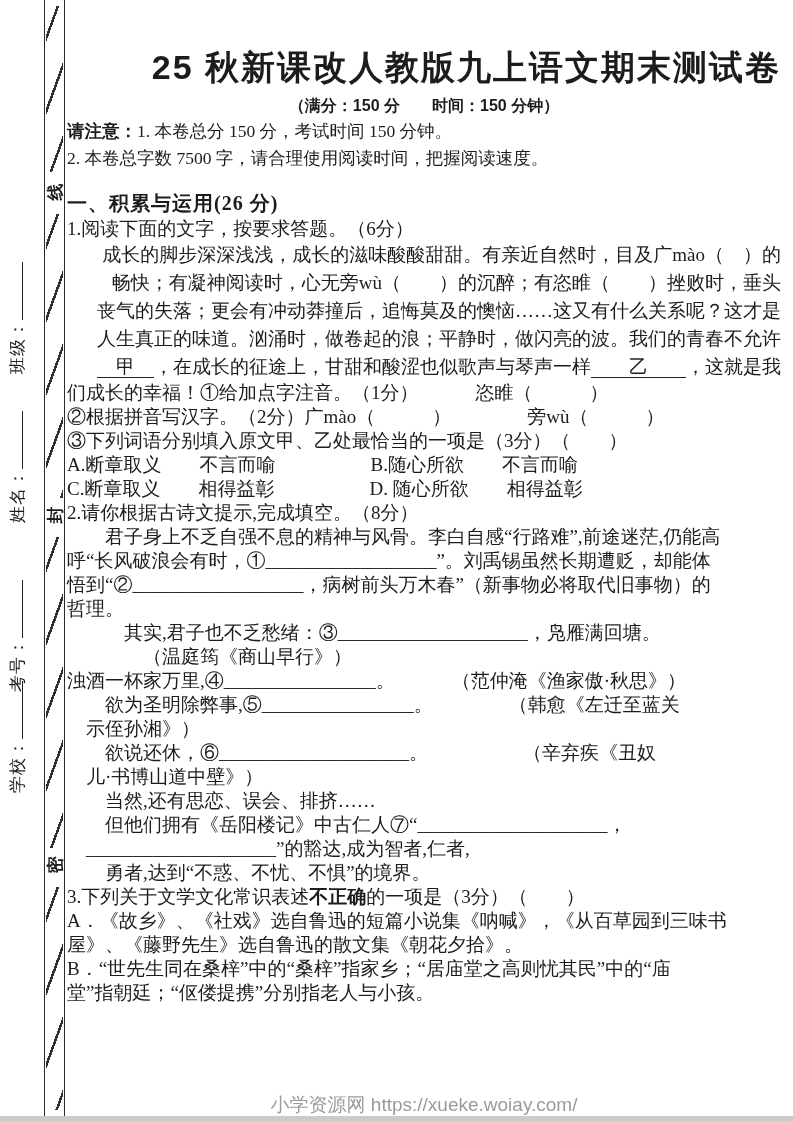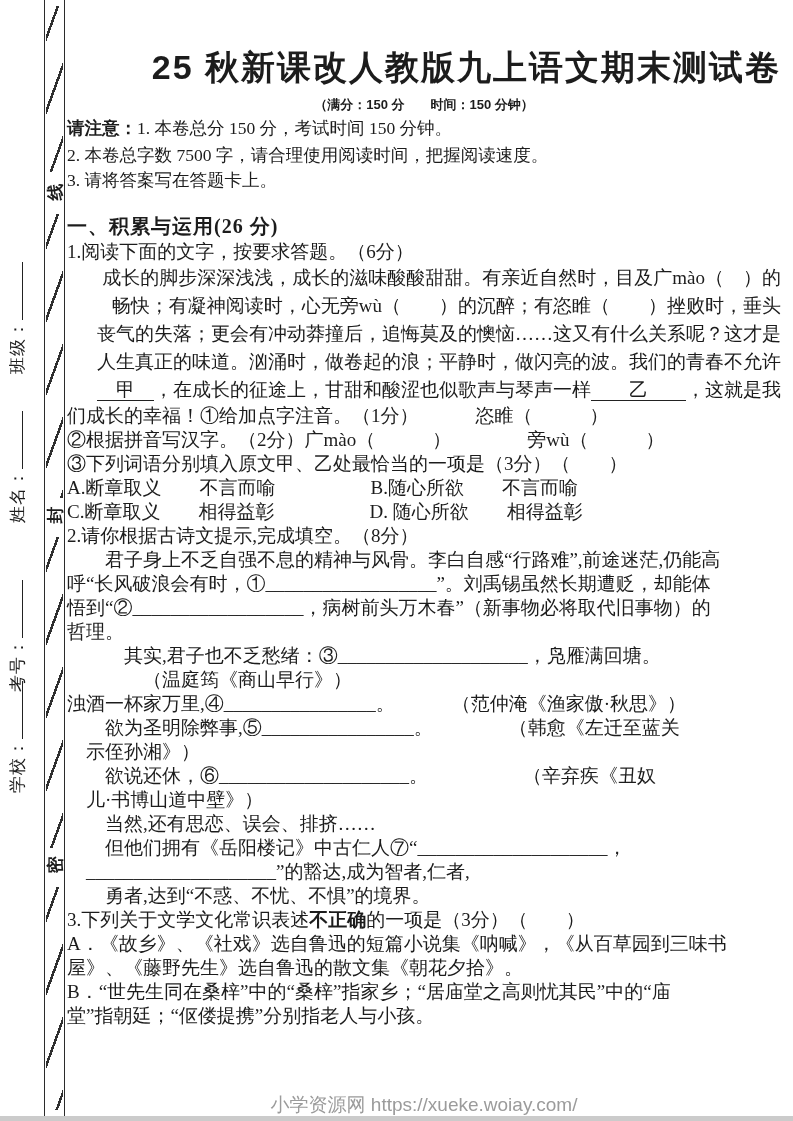--- a/index.html
+++ b/index.html
@@ -14,21 +14,21 @@
     background:repeating-linear-gradient(110deg,transparent 0 10px,#2f2f2f 10px 12.5px,transparent 12.5px 25px);}
   .seal-char{position:absolute;left:50%;transform:translate(-50%,-50%) rotate(-90deg);
     font-size:17px;font-weight:bold;white-space:nowrap;background:#fff;line-height:1;}
   .m-label{position:absolute;left:17px;transform:translate(-50%,-50%) rotate(-90deg);
     white-space:nowrap;font-size:17px;letter-spacing:1px;}
   .m-label .blank{display:inline-block;width:58px;height:1em;border-bottom:1.3px solid #222;vertical-align:baseline;}
   
   .content{position:absolute;left:67px;top:0;width:714px;}
   .title{margin:46px 0 8px;text-align:right;font-size:34px;font-weight:bold;letter-spacing:2px;
     font-family:"Liberation Sans","DejaVu Sans",sans-serif;line-height:42px;}
-  .subtitle{text-align:center;font-weight:bold;font-size:13px;margin-bottom:2px;
+  .subtitle{text-align:center;font-weight:bold;font-size:16px;margin-bottom:2px;
     font-family:"Liberation Sans","DejaVu Sans",sans-serif;}
   .notice-block .line{font-size:17.5px;line-height:25.5px;}
   .notice-label{font-weight:bold;font-family:Liberation Mono, monospace;margin-top:6px;}
   #body-lines{margin-top:19px;}
   .line{font-size:19px;line-height:24px;}
   .p1{line-height:28px;text-align:right;}
   .heading{font-size:20px;font-weight:bold;line-height:26px;letter-spacing:1px;margin-bottom:1px;}
   .b{font-weight:bold;}
   .u{border-bottom:1.6px solid #222;}
   
@@ -55,21 +55,20 @@
     <span class="seal-char" style="top:865px">密</span>
     <div class="stripes" style="top:887px;height:223px"></div>
   </div>
 
   <div class="content">
     <div class="title">25 秋新课改人教版九上语文期末测试卷</div>
     <div class="subtitle">（满分：150 分　　时间：150 分钟）</div>
     <div class="notice-block">
       <div class="line"><span class="notice-label">请注意：</span><span>1. 本卷总分 150 分，考试时间 150 分钟。</span></div>
       <div class="line">2. 本卷总字数 7500 字，请合理使用阅读时间，把握阅读速度。</div>
-      <div class="line">3. 请将答案写在答题卡上。</div>
     </div>
     <div id="body-lines">
         <div class="line heading"><span class="b">一、积累与运用(26 分)</span></div>
         <div class="line"><span>1.阅读下面的文字，按要求答题。（6分）</span></div>
         <div class="line p1"><span>成长的脚步深深浅浅，成长的滋味酸酸甜甜。有亲近自然时，目及广mào（　）的</span></div>
         <div class="line p1"><span>畅快；有凝神阅读时，心无旁wù（　　）的沉醉；有恣睢（　　）挫败时，垂头</span></div>
         <div class="line p1"><span>丧气的失落；更会有冲动莽撞后，追悔莫及的懊恼……这又有什么关系呢？这才是</span></div>
         <div class="line p1"><span>人生真正的味道。汹涌时，做卷起的浪；平静时，做闪亮的波。我们的青春不允许</span></div>
         <div class="line p1"><span class="u">　甲　</span><span>，在成长的征途上，甘甜和酸涩也似歌声与琴声一样</span><span class="u">　　乙　　</span><span>，这就是我</span></div>
         <div class="line"><span>们成长的幸福！①给加点字注音。（1分）　　　恣睢（　　　）</span></div>

